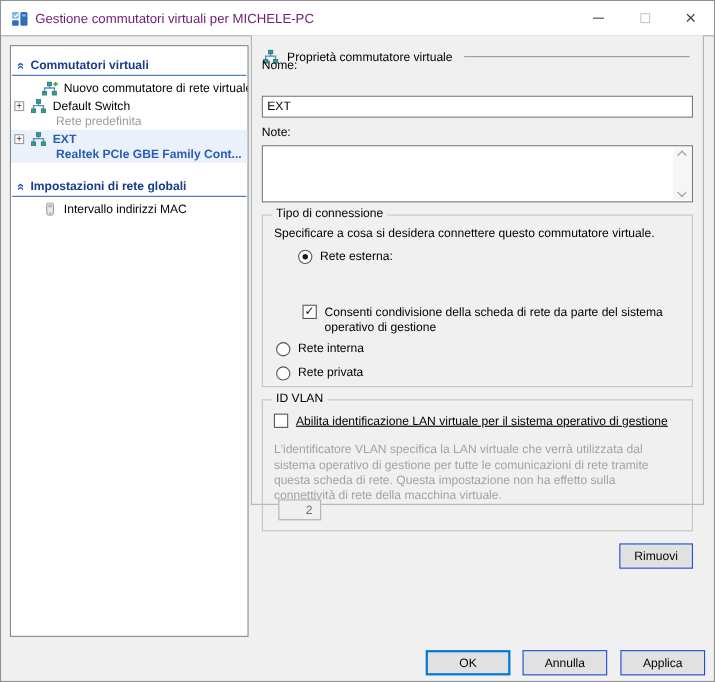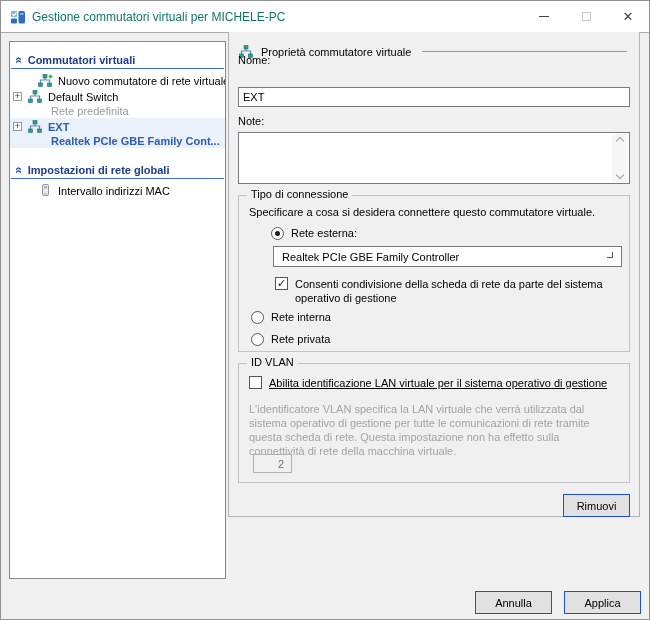--- a/index.html
+++ b/index.html
@@ -6,21 +6,21 @@
   html,body { width:650px; height:620px; }
   body { font-family: "Liberation Sans", sans-serif; font-size:11px; color:#000; }
 
   .window { position:relative; width:650px; height:620px; background:#f0f0f0;
             border:1px solid #919191; overflow:hidden; }
 
   
   .titlebar { position:absolute; top:0; left:0; right:0; height:31px; background:#fff;
               display:flex; align-items:center; }
   .titlebar .app-icon { margin:0 6px 0 9px; width:16px; height:16px; flex:0 0 auto; }
-  .titlebar .title { font-size:12px; color:#0f766e; }
+  .titlebar .title { font-size:12px; color:#701a75; }
   .titlebar .spacer { flex:1; }
   .caption-btn { width:42px; height:31px; display:flex; align-items:center; justify-content:center;
                  font-size:13px; color:#444; }
   .caption-btn .minbar { width:10px; height:1px; background:#444; }
   .caption-btn .maxbox { width:9px; height:9px; border:1px solid #c9c9c9; }
   .topline { position:absolute; top:31px; left:0; right:0; height:1px; background:#ababab; }
 
   
   .sidebar { position:absolute; left:8px; top:40px; width:217px; height:538px;
              background:#fff; border:1px solid #828790; overflow:hidden; }
@@ -34,21 +34,21 @@
                         font-size:9px; line-height:7px; text-align:center; color:#333;
                         margin-left:3px; flex:0 0 auto; }
   .tree-row .icon14 { width:15px; height:13px; margin-left:6px; flex:0 0 auto; }
   .tree-row .lbl { margin-left:5px; white-space:nowrap; }
   .tree-sub { padding-left:41px; color:#9b9b9b; min-height:14px; display:flex; align-items:center; }
   .sel { background:#eaf1fa; }
   .blue-bold { color:#2a5db4; font-weight:bold; }
   .indent-noexp { padding-left:22px; }
 
   
-  .rightpane { position:absolute; left:227px; top:31px; width:412px; height:485px;
+  .rightpane { position:absolute; left:227px; top:31px; width:412px; height:427px;
                border:1px solid #b3b3b3; border-top:none; background:#f0f0f0; }
   .pane-header { position:absolute; left:10px; right:12px; top:13px; display:flex;
                  align-items:center; gap:7px; }
   .pane-header .rule { flex:1; height:1px; background:#9a9a9a; margin-left:4px; }
   .field-label { position:absolute; left:9px; }
   .text-input { position:absolute; left:9px; width:392px; height:20px; background:#fff;
                 border:1px solid #7a7a7a; font-family:"Liberation Sans",sans-serif;
                 font-size:11px; padding:0 4px; color:#000; }
   .notes-area { position:absolute; left:9px; top:100px; width:392px; height:52px;
                 background:#fff; border:1px solid #7a7a7a; }
@@ -204,24 +204,20 @@
 
     <div class="groupbox g-conn">
       <span class="legend">Tipo di connessione</span>
       <span style="position:absolute; left:10px; top:10px;">Specificare a cosa si desidera connettere questo commutatore virtuale.</span>
 
       <div class="opt-row" style="left:12px; top:31px;padding-left:20px;">
         <span class="radio checked"></span>
         <span>Rete esterna:</span>
       </div>
 
-      <div class="dropdown">
-        <span class="dd-text">Realtek PCIe GBE Family Controller</span>
-        <span class="chev"></span>
-      </div>
 
       <div class="opt-row" style="left:36px; top:81px;">
         <span class="checkbox">✓</span>
         <span class="wrap-lbl">Consenti condivisione della scheda di rete da parte del sistema operativo di gestione</span>
       </div>
 
       <div class="opt-row" style="left:12px; top:115px;">
         <span class="radio"></span>
         <span>Rete interna</span>
       </div>
@@ -241,16 +237,17 @@
       </div>
 
       <span class="gray-para">L'identificatore VLAN specifica la LAN virtuale che verrà utilizzata dal sistema operativo di gestione per tutte le comunicazioni di rete tramite questa scheda di rete. Questa impostazione non ha effetto sulla connettività di rete della macchina virtuale.</span>
 
       <input class="vlan-input" disabled="" value="2" style="">
     </div>
 
     <button class="btn btn-remove">Rimuovi</button>
   </div>
 
+  <button class="btn btn-ok">OK</button>
   <button class="btn btn-cancel">Annulla</button>
   <button class="btn btn-apply">Applica</button>
 
 </div>
 
 </body></html>

